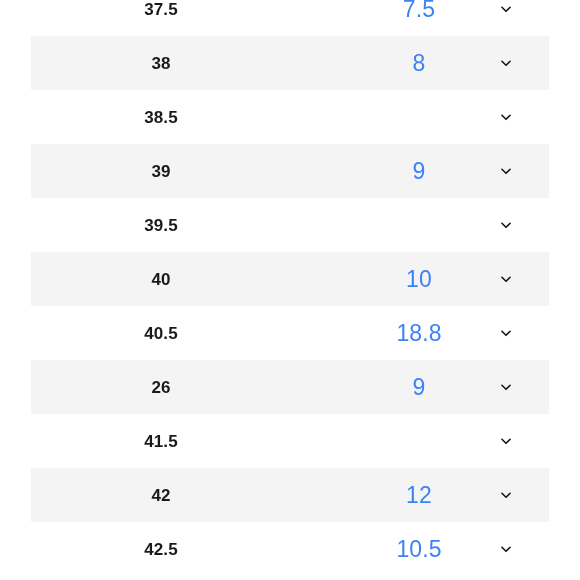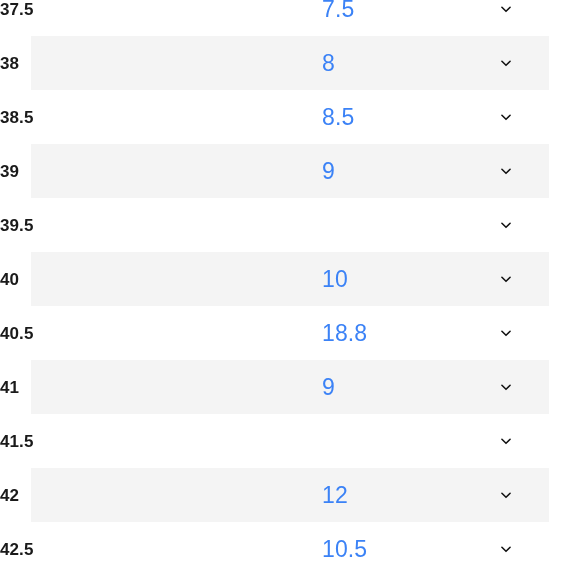--- a/index.html
+++ b/index.html
@@ -42,21 +42,21 @@
     right: 31px;
     top: 0;
     bottom: 0;
     background: #f4f4f4;
     z-index: 0;
   }
 
   .cell {
     position: relative;
     z-index: 1;
-    text-align: left;
+    text-align: center;
     line-height: 1;
   }
 
   .cell-eu {
     position: absolute;
     left: 0;
     width: 322px;
     font-size: 17px;
     font-weight: 700;
     color: #1a1a1a;
@@ -115,21 +115,20 @@
       <div class="cell cell-action">
         <span class="chevron">
           <svg viewBox="0 0 24 24" fill="none" xmlns="http://www.w3.org/2000/svg">
             <path d="M5 9 L12 16 L19 9" stroke="#111111" stroke-width="2.6" stroke-linecap="round" stroke-linejoin="round"></path>
           </svg>
         </span>
       </div>
     </div>
     <div class="size-row">
       <div class="cell cell-eu">38.5</div>
-      <div class="cell cell-us">8.5</div>
       <div class="cell cell-action">
         <span class="chevron">
           <svg viewBox="0 0 24 24" fill="none" xmlns="http://www.w3.org/2000/svg">
             <path d="M5 9 L12 16 L19 9" stroke="#111111" stroke-width="2.6" stroke-linecap="round" stroke-linejoin="round"></path>
           </svg>
         </span>
       </div>
     </div>
     <div class="size-row striped">
       <div class="cell cell-eu">39</div>
@@ -168,21 +167,21 @@
       <div class="cell cell-us">18.8</div>
       <div class="cell cell-action">
         <span class="chevron">
           <svg viewBox="0 0 24 24" fill="none" xmlns="http://www.w3.org/2000/svg">
             <path d="M5 9 L12 16 L19 9" stroke="#111111" stroke-width="2.6" stroke-linecap="round" stroke-linejoin="round"></path>
           </svg>
         </span>
       </div>
     </div>
     <div class="size-row striped">
-      <div class="cell cell-eu">41</div>
+      <div class="cell cell-eu">26</div>
       <div class="cell cell-us">9</div>
       <div class="cell cell-action">
         <span class="chevron">
           <svg viewBox="0 0 24 24" fill="none" xmlns="http://www.w3.org/2000/svg">
             <path d="M5 9 L12 16 L19 9" stroke="#111111" stroke-width="2.6" stroke-linecap="round" stroke-linejoin="round"></path>
           </svg>
         </span>
       </div>
     </div>
     <div class="size-row">

